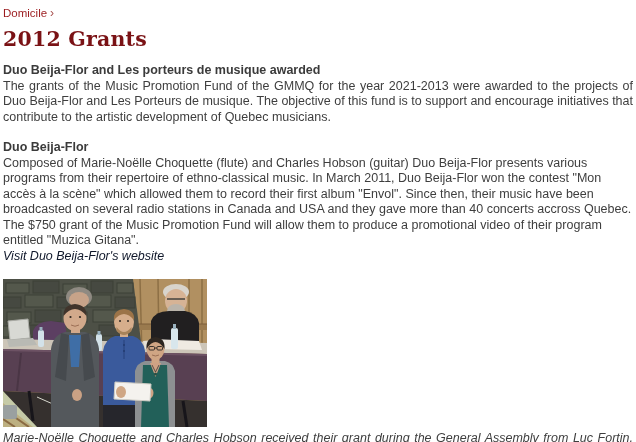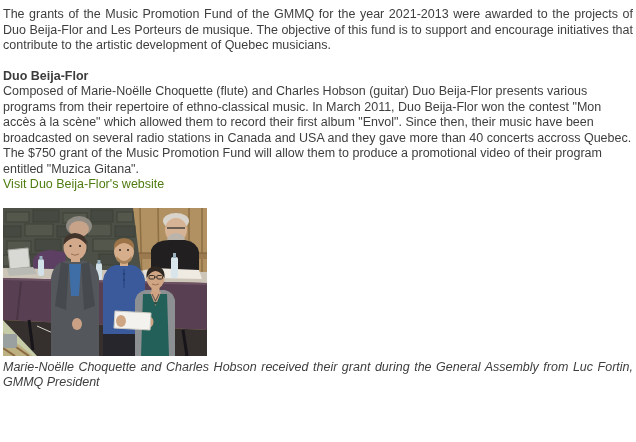--- a/index.html
+++ b/index.html
@@ -14,37 +14,41 @@
   .breadcrumb a{color:#9b1b1e;text-decoration:none;cursor:pointer;}
   .breadcrumb .sep{color:#a8514f;margin-left:3px;font-size:12px;}
   h1.page-title{
     font-family:"DejaVu Serif","Liberation Serif",serif;
     font-size:20.5px;line-height:22px;font-weight:bold;
     color:#7a1215;margin:0 0 13px 0;letter-spacing:0.2px;
   }
   .para{font-size:12.5px;line-height:15.5px;margin:0 0 15px 0;width:630px;}
   .para.justify{text-align:justify;}
   .para b.phead{display:block;font-size:12.5px;color:#3b3b3b;}
-  a.inline-link{color:#4d7c0f;text-decoration:none;cursor:pointer;display:block;width:-moz-fit-content;width:fit-content;}
+  a.inline-link{color:#0f172a;text-decoration:none;cursor:pointer;display:block;width:-moz-fit-content;width:fit-content;font-style:italic;}
   figure{margin:0;padding:0;}
   .photo-wrap{margin:0 0 4px 0;line-height:0;}
   figcaption{
     font-size:12.5px;line-height:15px;font-style:italic;
     text-align:justify;width:630px;color:#3e3e3e;
   }
 </style>
 </head>
 <body>
 
 <div class="page">
 
+  <div class="breadcrumb">
+    <a>Domicile</a><span class="sep">›</span>
+  </div>
 
+  <h1 class="page-title">2012 Grants</h1>
 
   <p class="para justify">
-    <span>The grants of the Music Promotion Fund of the GMMQ for the year 2021-2013 were awarded to the projects of Duo Beija-Flor and Les Porteurs de musique. The objective of this fund is to support and encourage initiatives that contribute to the artistic development of Quebec musicians.</span>
+    <b class="phead">Duo Beija-Flor and Les porteurs de musique awarded</b><span>The grants of the Music Promotion Fund of the GMMQ for the year 2021-2013 were awarded to the projects of Duo Beija-Flor and Les Porteurs de musique. The objective of this fund is to support and encourage initiatives that contribute to the artistic development of Quebec musicians.</span>
   </p>
 
   <p class="para">
     <b class="phead">Duo Beija-Flor</b><span>Composed of Marie-Noëlle Choquette (flute) and Charles Hobson (guitar) Duo Beija-Flor presents various programs from their repertoire of ethno-classical music. In March 2011, Duo Beija-Flor won the contest "Mon accès à la scène" which allowed them to record their first album "Envol". Since then, their music have been broadcasted on several radio stations in Canada and USA and they gave more than 40 concerts accross Quebec. The $750 grant of the Music Promotion Fund will allow them to produce a promotional video of their program entitled "Muzica Gitana".</span>
     <a class="inline-link">Visit Duo Beija-Flor's website</a>
   </p>
 
   <figure>
     <div class="photo-wrap">
       <svg width="204" height="148" viewBox="0 0 204 148" aria-hidden="true">

